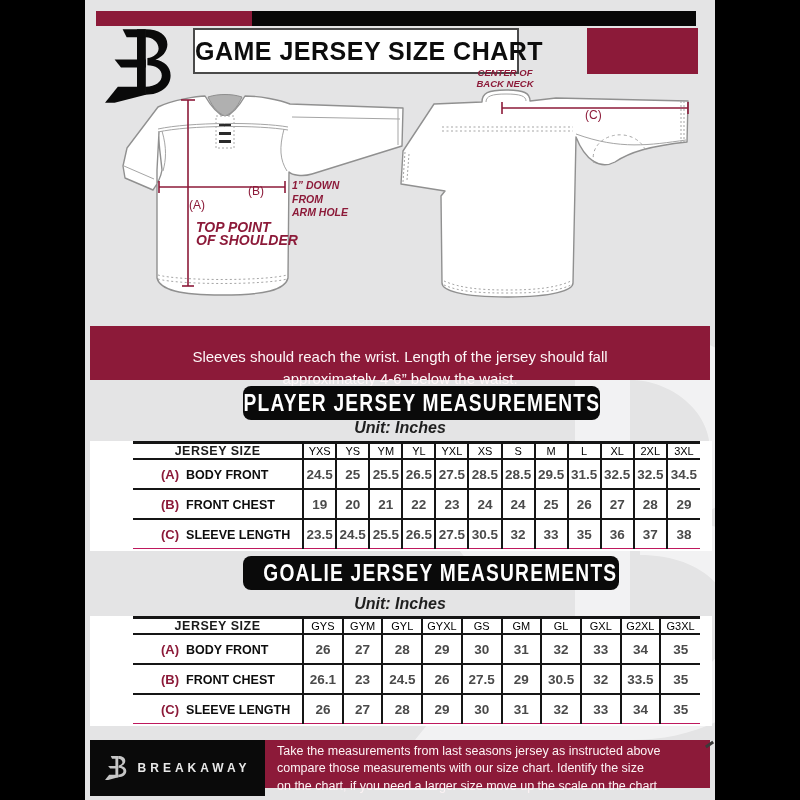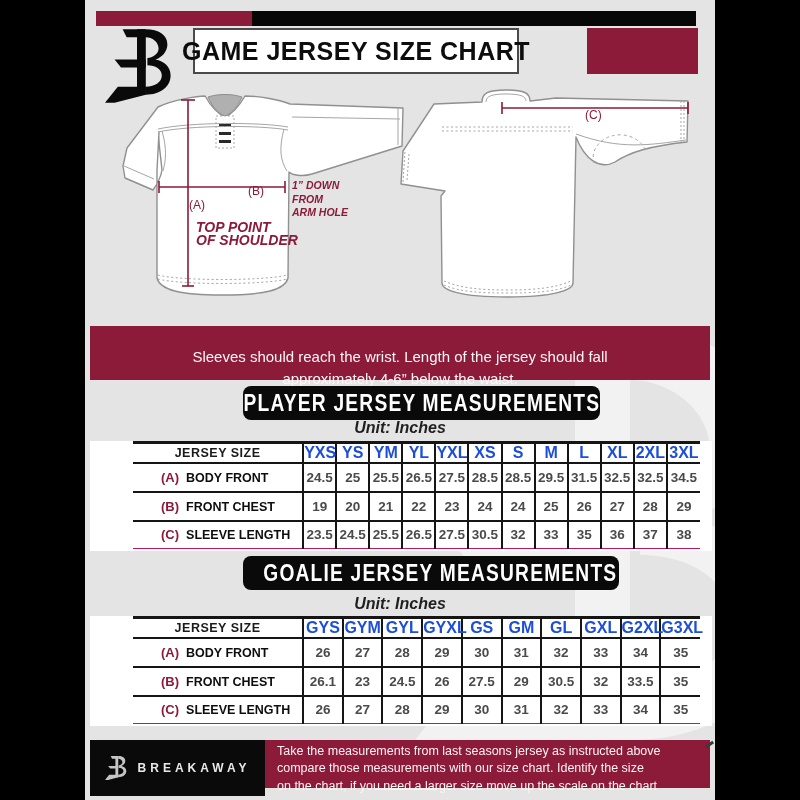--- a/index.html
+++ b/index.html
@@ -5,21 +5,21 @@
   html,body{margin:0;padding:0;background:#000;}
   .canvas{position:relative;width:800px;height:800px;background:#000;overflow:hidden;
           font-family:"Liberation Sans",sans-serif;}
   .stage{position:absolute;left:85px;top:0;width:630px;height:800px;background:#e4e4e5;overflow:hidden;}
   .abs{position:absolute;}
 
   
   .topbar-maroon{left:11px;top:11px;width:156px;height:15px;background:#8c1a39;z-index:3;}
   .topbar-black{left:167px;top:11px;width:444px;height:15px;background:#070707;z-index:3;}
   .title-box{left:108px;top:28px;width:326px;height:46px;background:#fff;border:2px solid #4a4a4a;
-             box-sizing:border-box;z-index:3;display:flex;align-items:center;justify-content:center;}
+             box-sizing:border-box;z-index:3;display:flex;align-items:center;justify-content:flex-start;}
   .title-box h1{margin:0;font-size:25px;font-weight:bold;letter-spacing:.5px;color:#0d0d0d;white-space:nowrap;}
   .title-maroon{left:502px;top:28px;width:111px;height:46px;background:#8c1a39;z-index:3;}
   .brand-logo{left:12px;top:26px;width:96px;height:80px;z-index:4;color:#0a0a0a;}
 
   
   .anno{z-index:5;color:#8c1a39;line-height:13px;}
   .anno-italic{font-style:italic;font-weight:bold;}
   .cbn{left:360px;top:67px;width:120px;text-align:center;font-size:9.5px;line-height:11px;}
   .lblA-key{left:104px;top:199px;font-size:12px;}
   .lblA-txt{left:111px;top:221px;font-size:14px;}
@@ -46,21 +46,21 @@
   
   .panel{left:5px;width:622px;height:110px;background:#fff;z-index:2;}
   .panel-player{top:441px;}
   .panel-goalie{top:616px;}
   .size-table{left:48px;width:567px;height:108px;z-index:3;}
   .size-table table{width:100%;height:100%;border-collapse:collapse;table-layout:fixed;
                     border-top:3px solid #151515;border-bottom:0;}
   .size-table th,.size-table td{border-bottom:2px solid #151515;padding:0;text-align:center;vertical-align:middle;}
   .size-table th+th,.size-table td+td{border-left:2px solid #151515;}
   .size-table tr:last-child td{border-bottom:1px solid #be185d;}
-  .size-table th{font-size:16px;color:#1d4ed8;font-weight:bold;}
+  .size-table th{font-size:11px;color:#000000;font-weight:normal;}
   .size-table th.corner{font-size:12.5px;letter-spacing:.5px;font-weight:bold;color:#1a1a1a;}
   .size-table td{font-size:13.5px;color:#4a4a4a;font-weight:bold;}
   .size-table td.rowlabel{text-align:left;padding-left:28px;font-size:12.5px;color:#0d0d0d;}
   .size-table td.rowlabel .key{color:#8c1a39;font-weight:bold;margin-right:7px;font-size:13px;}
   .tbl-player{top:441px;}
   .tbl-goalie{top:616px;}
 
   
   .footer-black{left:5px;top:740px;width:175px;height:56px;background:#0a0a0a;z-index:3;
                 display:flex;align-items:center;justify-content:center;gap:7px;}
@@ -151,20 +151,24 @@
         <path d="M182,286 L194,286"></path>
         <path d="M159,187 L285,187"></path>
         <path d="M159,181 L159,193"></path>
         <path d="M285,181 L285,193"></path>
         <path d="M502,108 L688,108"></path>
         <path d="M502,102 L502,114"></path>
         <path d="M688,102 L688,114"></path>
       </g>
     </svg>
 
+    <div class="abs anno anno-italic cbn">
+      <div>CENTER OF</div>
+      <div>BACK NECK</div>
+    </div>
     <div class="abs anno key lblA-key">(A)</div>
     <div class="abs anno anno-italic lblA-txt">
       <div>TOP POINT</div>
       <div>OF SHOULDER</div>
     </div>
     <div class="abs anno key lblB-key">(B)</div>
     <div class="abs anno anno-italic lblB-txt">
       <div>1” DOWN</div>
       <div>FROM</div>
       <div>ARM HOLE</div>

